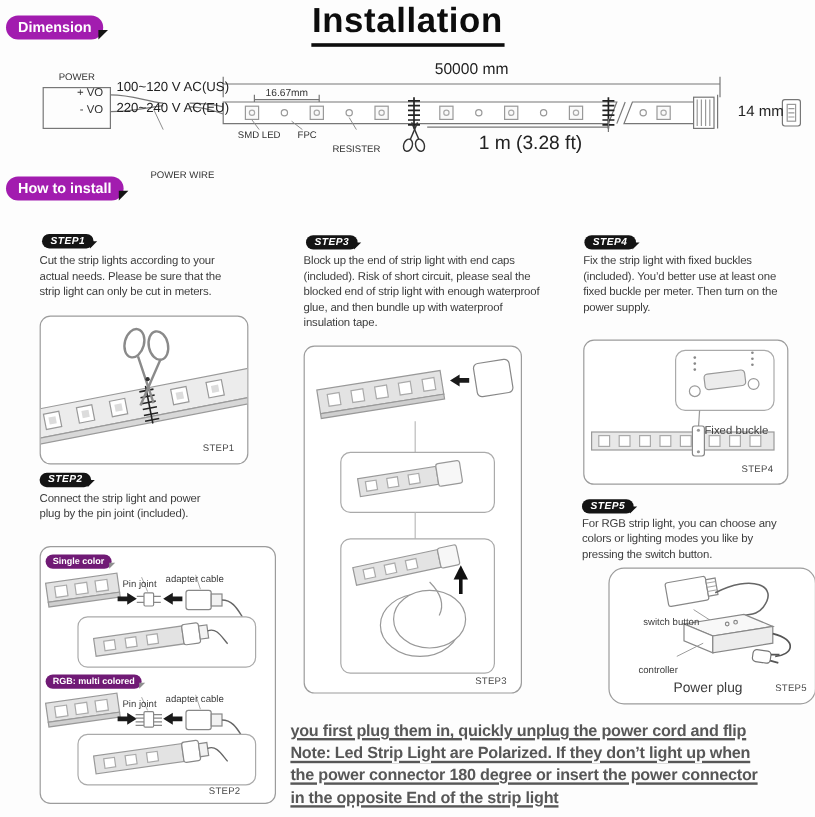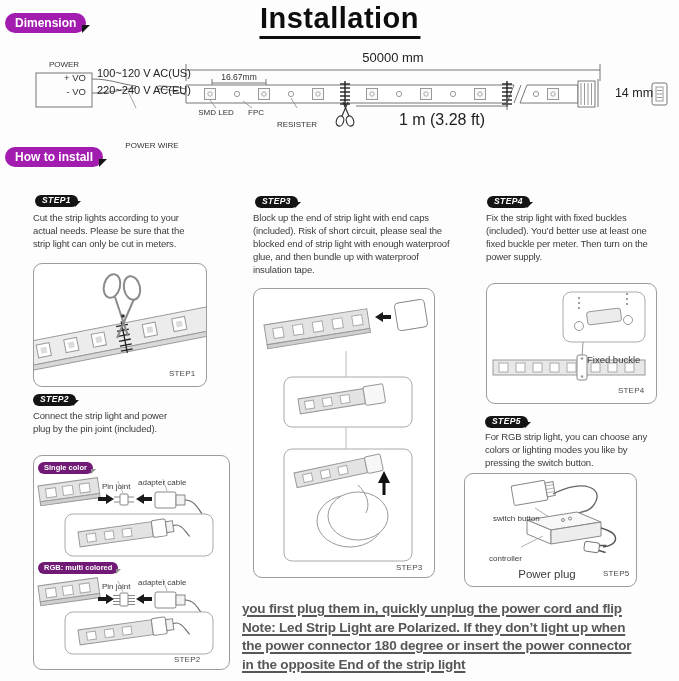--- a/index.html
+++ b/index.html
@@ -394,21 +394,21 @@
     <rect x="90" y="71" width="10" height="25" rx="2" fill="#ffffff" stroke="#888"></rect>
     <circle cx="95" cy="74.5" r="1.3" fill="#999"></circle>
       <circle cx="95" cy="92.5" r="1.3" fill="#999"></circle>
   </svg>
   <div class="tiny-label" style="left:100px;top:58px;font-size:9.5px;">Fixed buckle</div>
   <div class="fig-label" style="left:131px;top:102px;">STEP4</div>
 </div>
 
 <div class="step-badge" style="left:485px;top:416px;">STEP5</div>
 <div class="step-text" style="left:485px;top:430px;width:176px;">For RGB strip light, you can choose any colors or lighting modes you like by pressing the switch button.</div>
-<div class="fig-box" style="left:464px;top:473px;width:171px;height:112px;">
+<div class="fig-box" style="left:507px;top:473px;width:171px;height:112px;border-radius:13px;">
   <svg width="171" height="112" viewBox="0 0 171 112">
     <g transform="translate(46,12) rotate(-10)">
       <rect x="0" y="0" width="34" height="20" rx="2" fill="#ffffff" stroke="#888"></rect>
       <rect x="34" y="3" width="8" height="14" fill="#ffffff" stroke="#888"></rect>
       <path d="M34,6 h8 M34,9.5 h8 M34,13 h8" stroke="#999" stroke-width="0.7"></path>
     </g>
     <path d="M88,20 C118,4 142,14 128,32 C121,41 112,36 106,42" fill="none" stroke="#666" stroke-width="1.3"></path>
     <line x1="70" y1="34" x2="84" y2="43" stroke="#999" stroke-width="0.8"></line>
     <g>
       <polygon points="62,46 112,38 136,48 86,56" fill="#f8f8f8" stroke="#888"></polygon>

